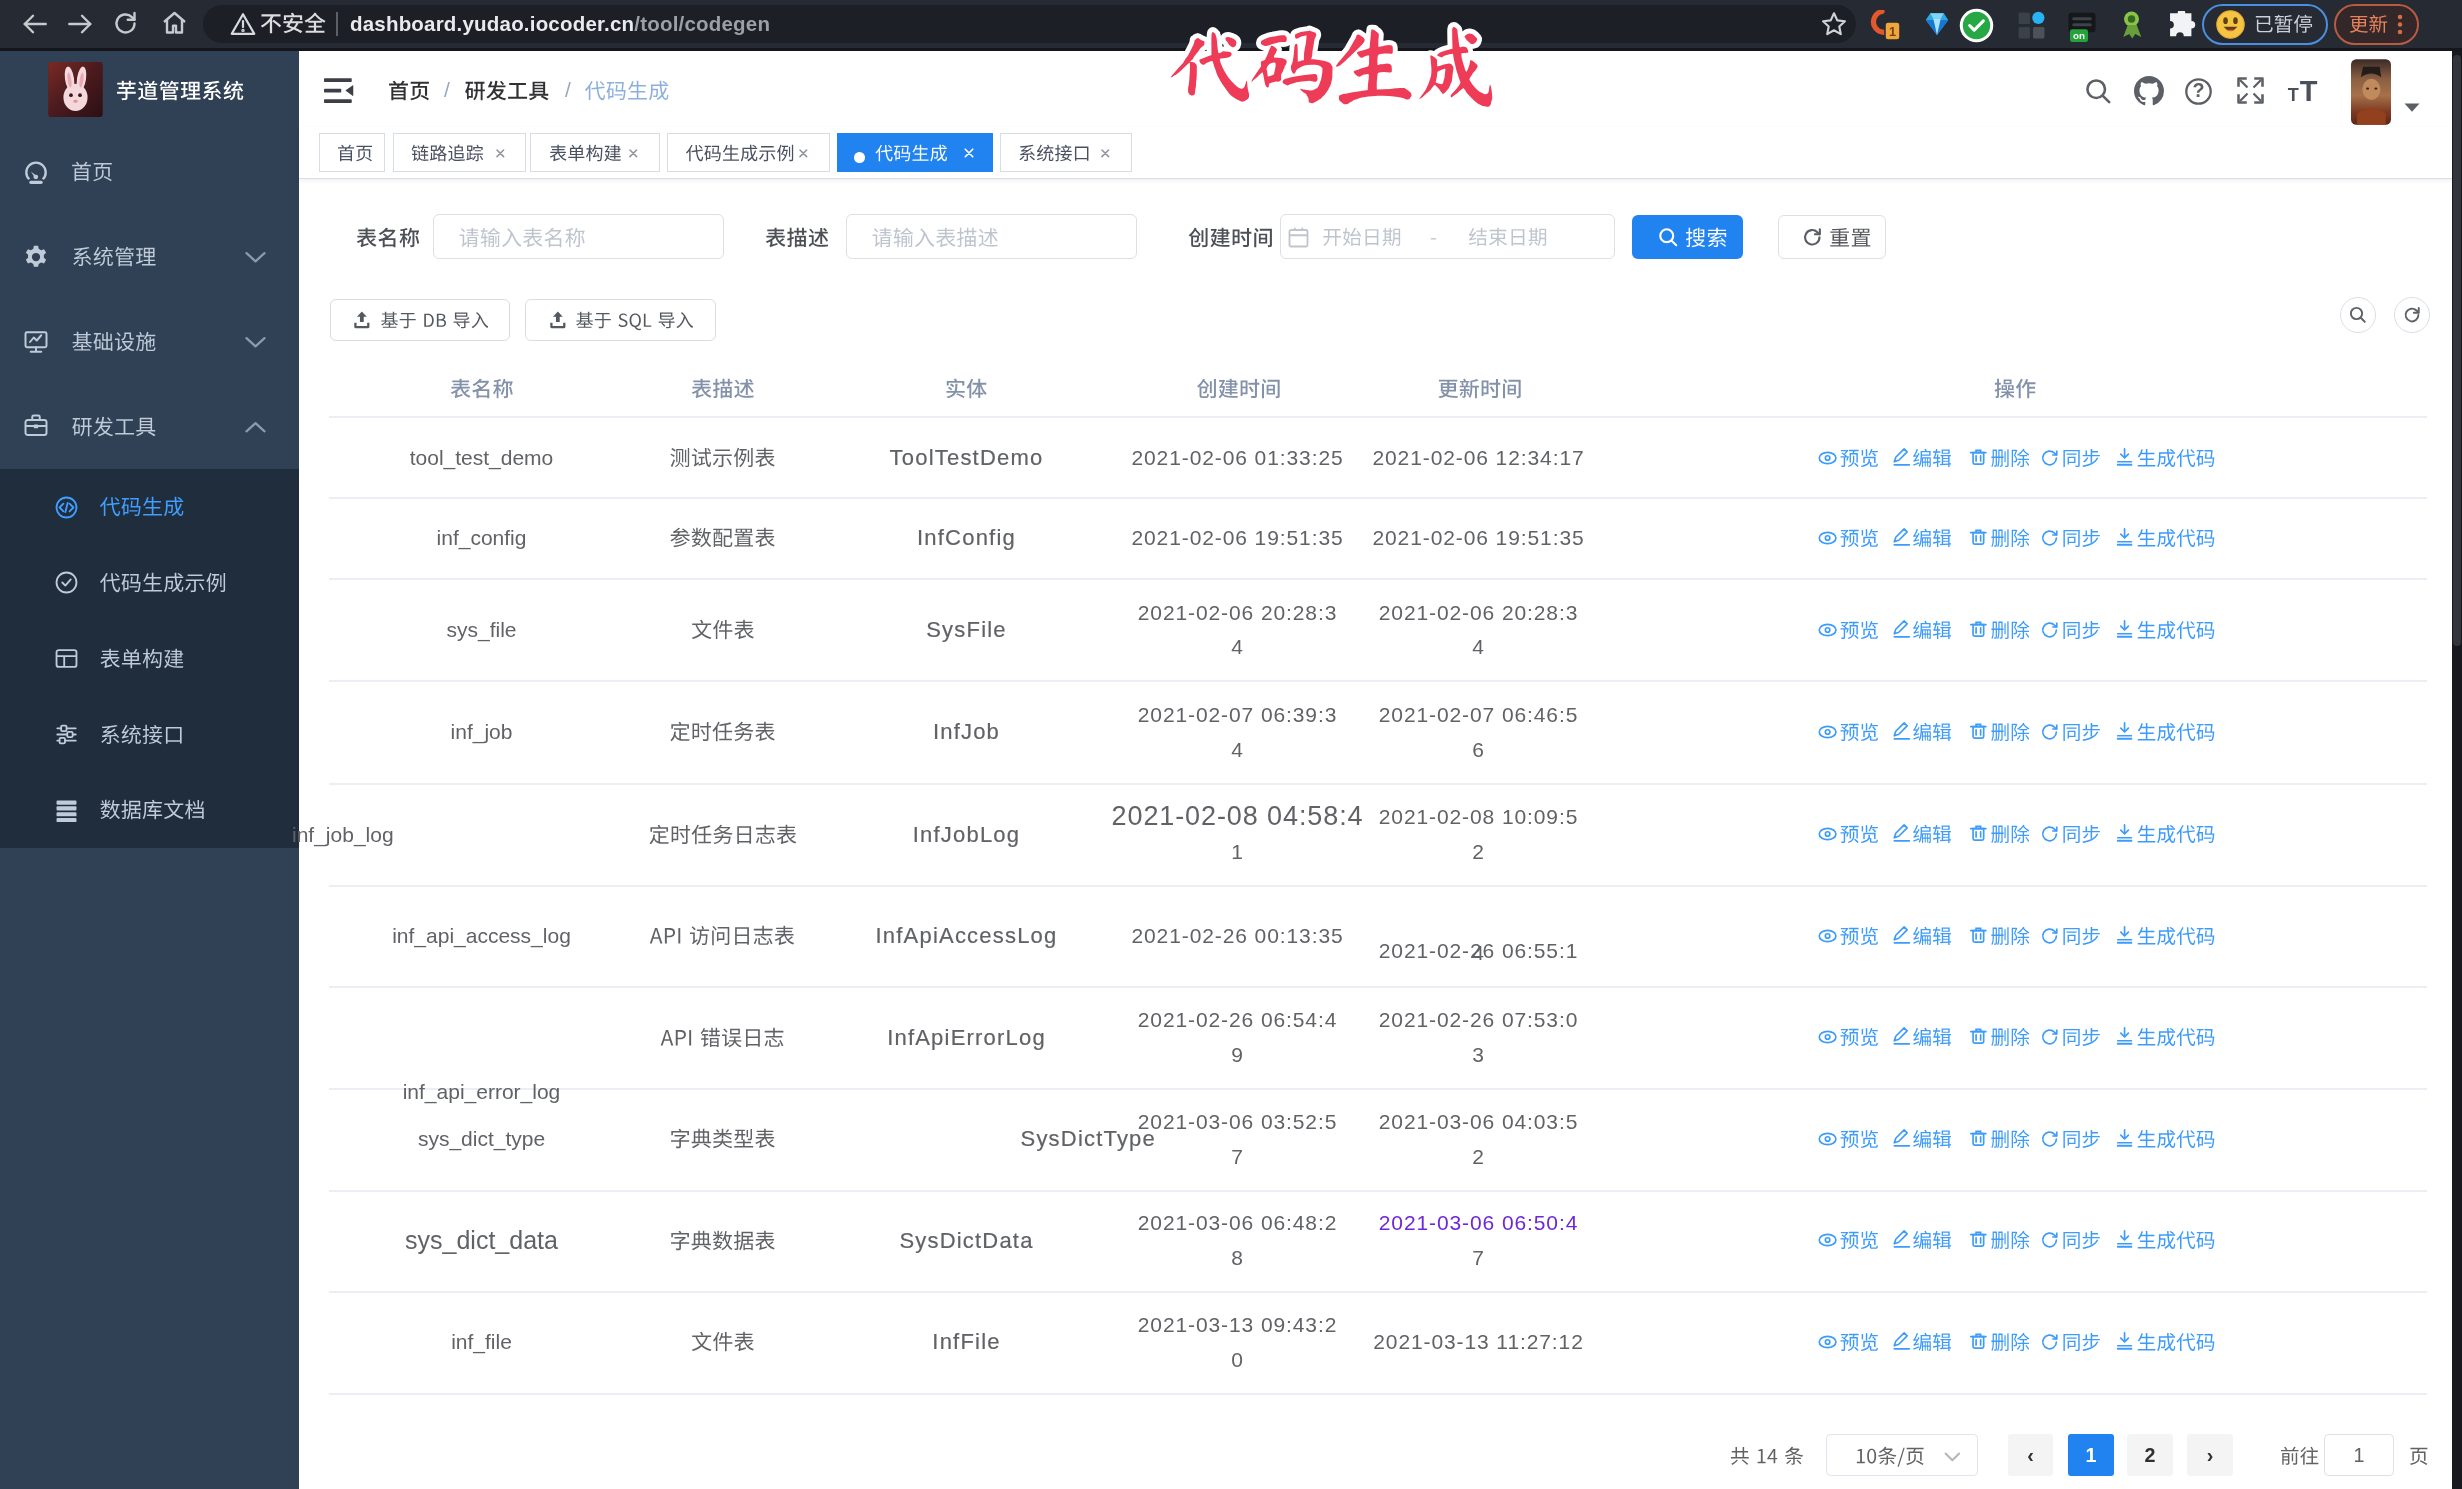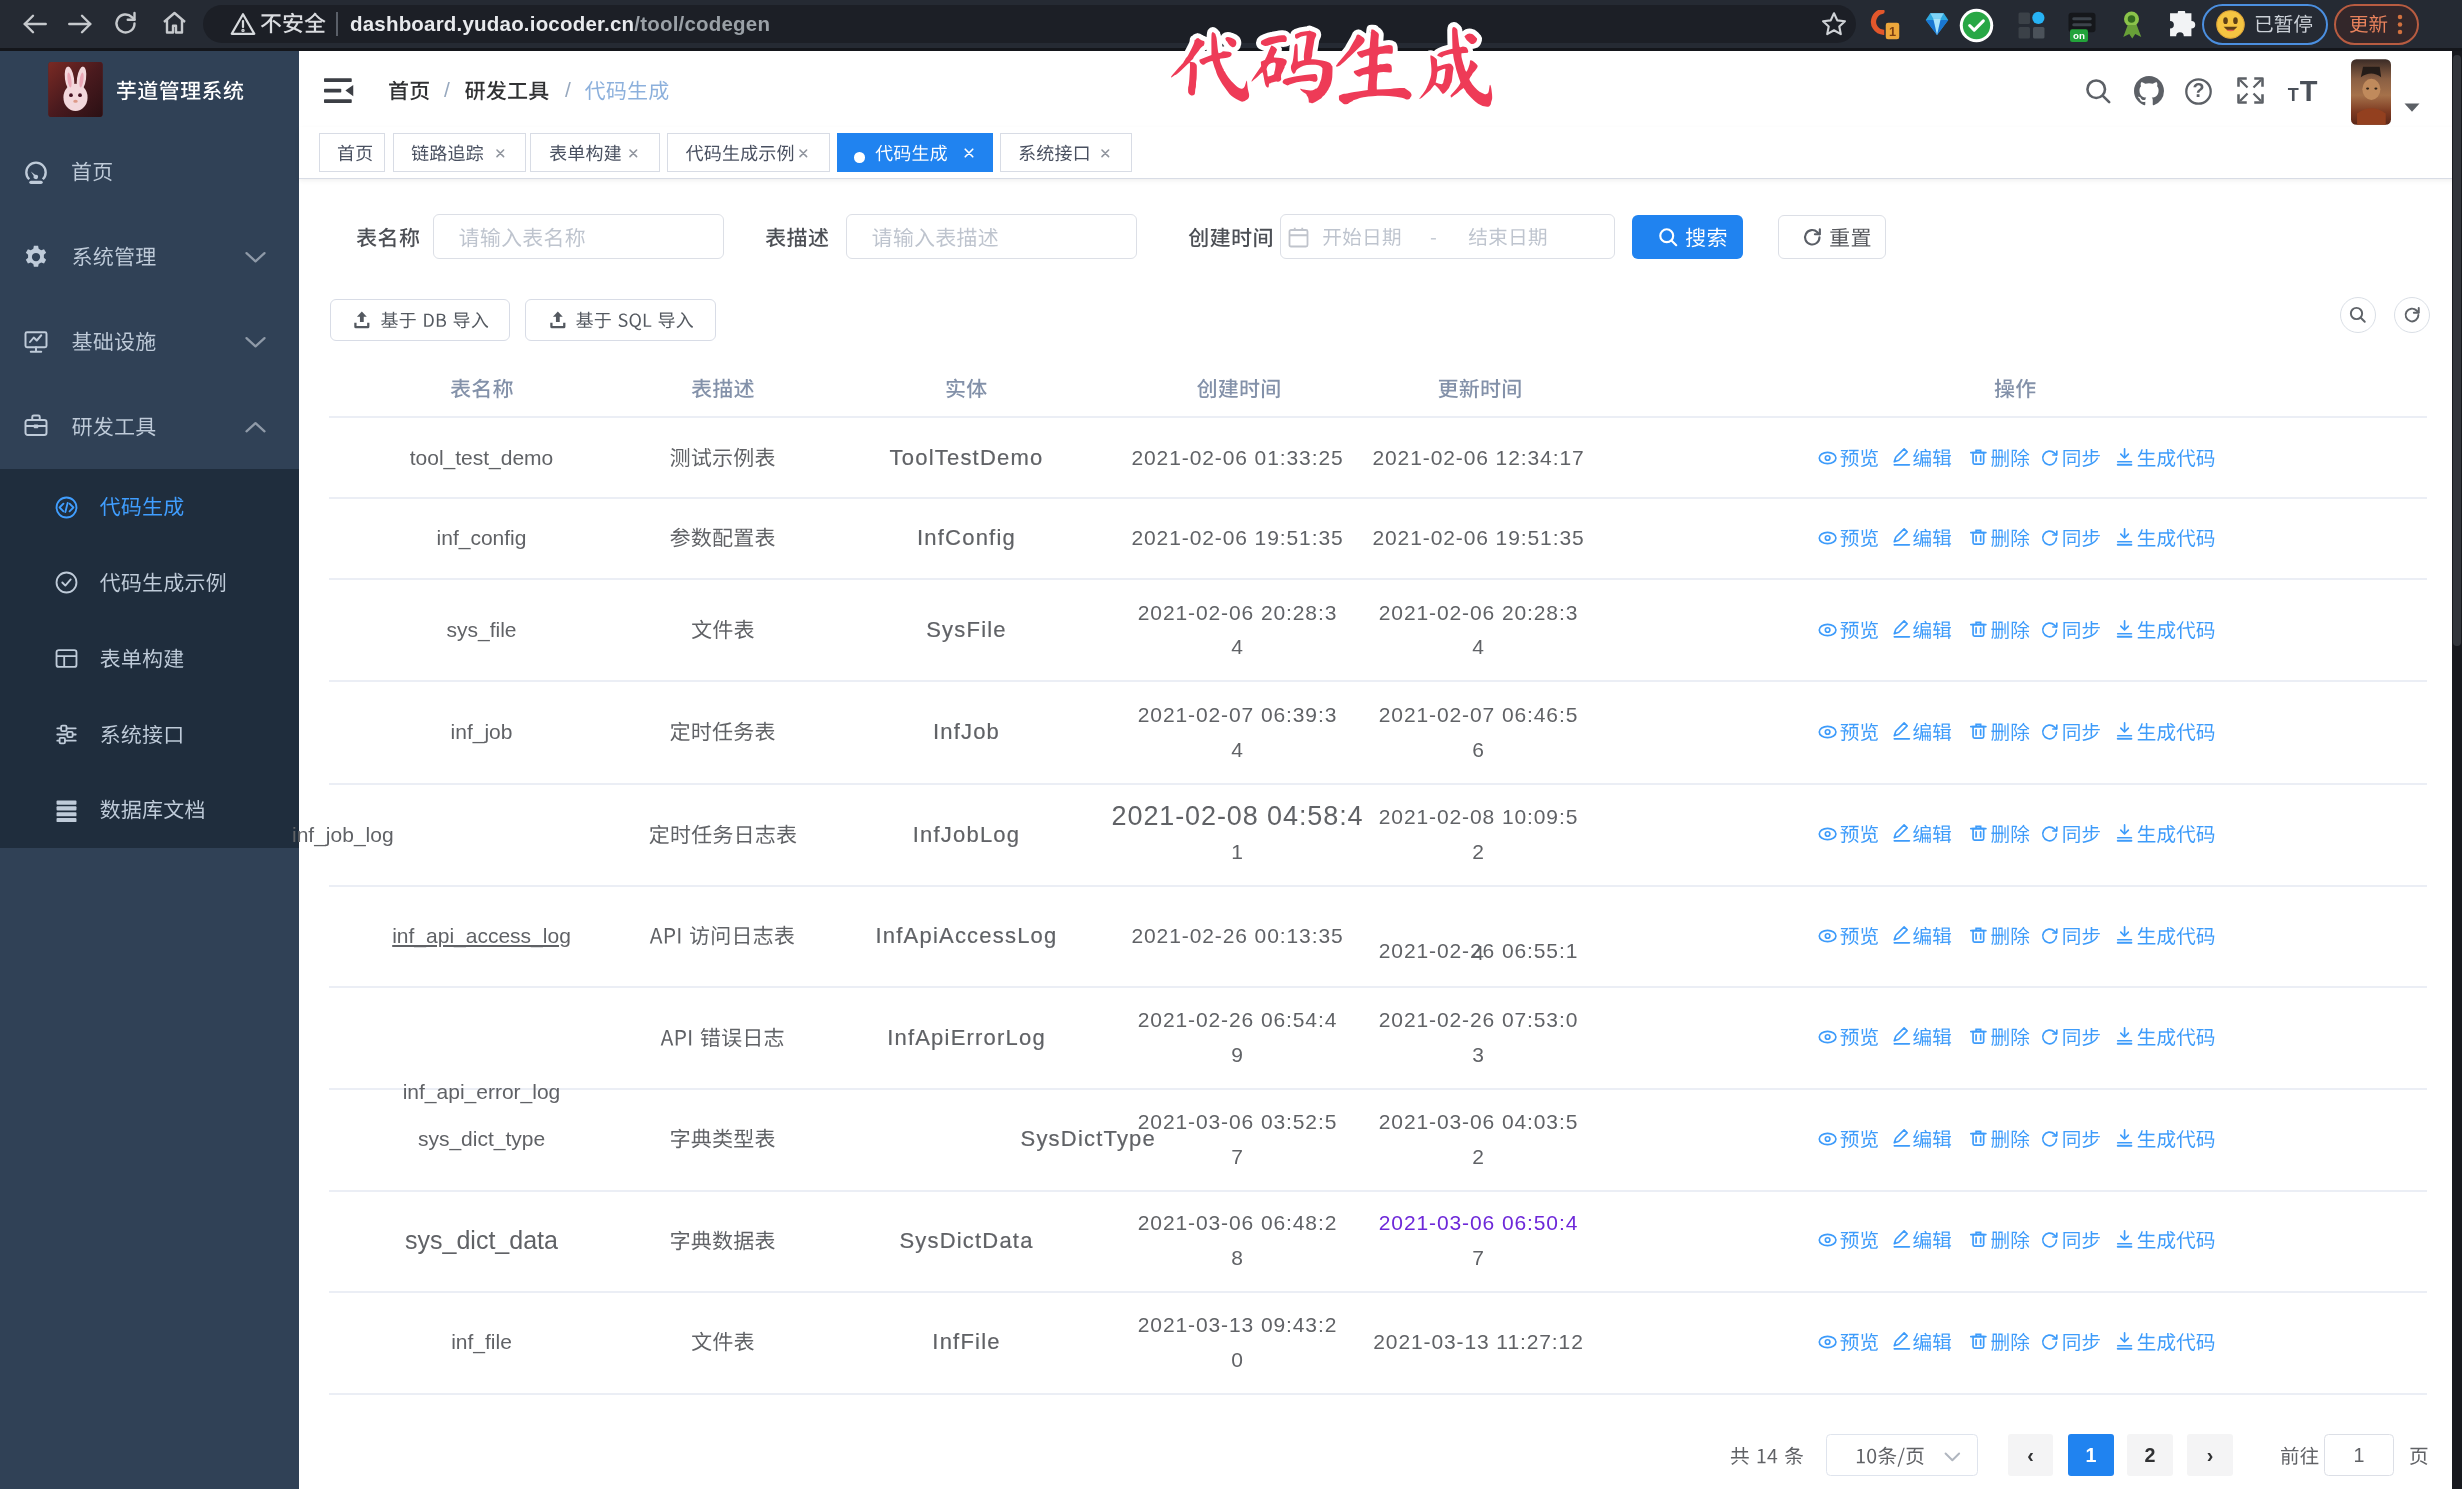--- a/index.html
+++ b/index.html
@@ -859,21 +859,21 @@
     </g>
   </svg>
 <div style="position:absolute;left:777px;top:818px;width:379px;height:33px;font-family:'Liberation Sans',sans-serif;font-size:22px;color:#606266;line-height:33px;text-align:center;font-weight:400;white-space:nowrap;letter-spacing:1.2px;-webkit-text-stroke:0.2px #606266;">InfJobLog</div>
 <div style="position:absolute;left:1086px;top:800px;width:303px;height:33px;font-family:'Liberation Sans',sans-serif;font-size:27px;color:#606266;line-height:33px;text-align:center;font-weight:400;white-space:nowrap;letter-spacing:0.9px;">2021-02-08 04:58:4</div>
 <div style="position:absolute;left:1086px;top:835px;width:303px;height:33px;font-family:'Liberation Sans',sans-serif;font-size:21px;color:#606266;line-height:33px;text-align:center;font-weight:400;white-space:nowrap;letter-spacing:0.9px;">1</div>
 <div style="position:absolute;left:1327px;top:800px;width:303px;height:33px;font-family:'Liberation Sans',sans-serif;font-size:21px;color:#606266;line-height:33px;text-align:center;font-weight:400;white-space:nowrap;letter-spacing:0.9px;">2021-02-08 10:09:5</div>
 <div style="position:absolute;left:1327px;top:835px;width:303px;height:33px;font-family:'Liberation Sans',sans-serif;font-size:21px;color:#606266;line-height:33px;text-align:center;font-weight:400;white-space:nowrap;letter-spacing:0.9px;">2</div>
 <svg style="position:absolute;left:1817px;top:821px" width="400" height="26" viewBox="0 0 528 34">
     <use href="#actrow"></use>
   </svg>
-<div style="position:absolute;left:292px;top:919px;width:379px;height:33px;font-family:'Liberation Sans',sans-serif;font-size:21px;color:#606266;line-height:33px;text-align:center;font-weight:400;white-space:nowrap;text-decoration:underline;">inf_api_access_log</div>
+<div style="position:absolute;left:292px;top:919px;width:379px;height:33px;font-family:'Liberation Sans',sans-serif;font-size:21px;color:#606266;line-height:33px;text-align:center;font-weight:400;white-space:nowrap;">inf_api_access_log</div>
 <svg style="position:absolute;left:649px;top:925px;overflow:visible;" width="147" height="21" viewBox="0 0 194 28">
     <g fill="#606266" transform="scale(0.2800)">
       <use href="#g109" x="0"></use>
       <use href="#g110" x="62"></use>
       <use href="#g111" x="126"></use>
       <use href="#g112" x="187"></use>
       <use href="#g113" x="288"></use>
       <use href="#g77" x="389"></use>
       <use href="#g108" x="490"></use>
       <use href="#g34" x="591"></use>

